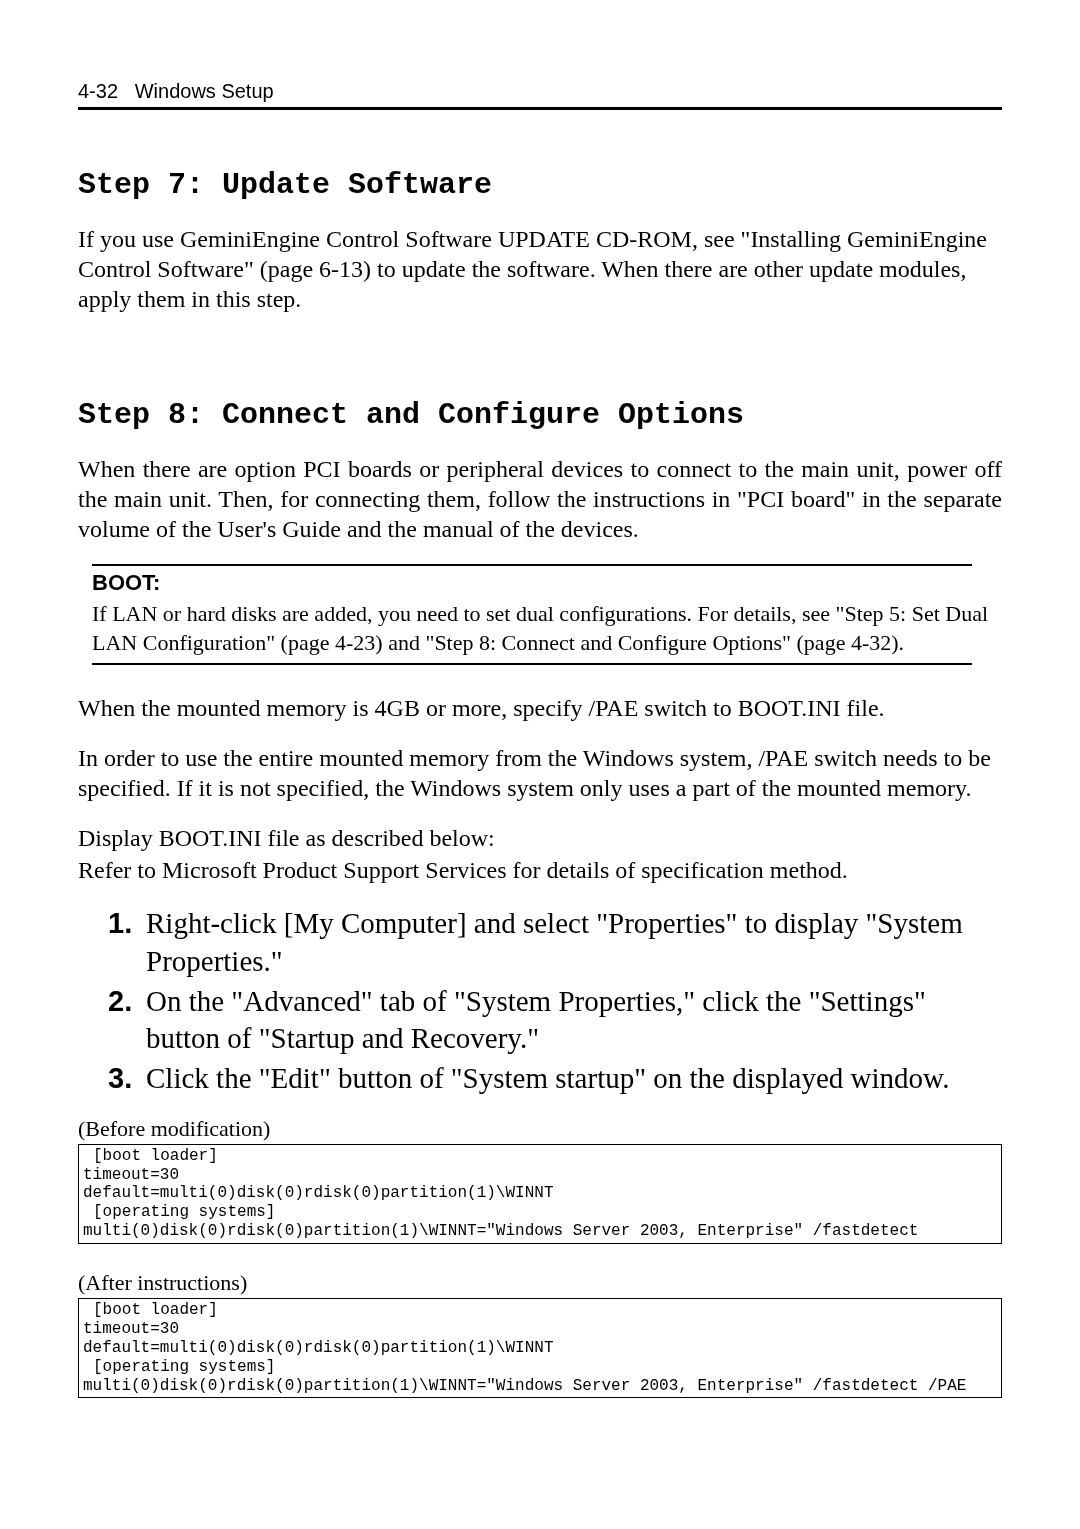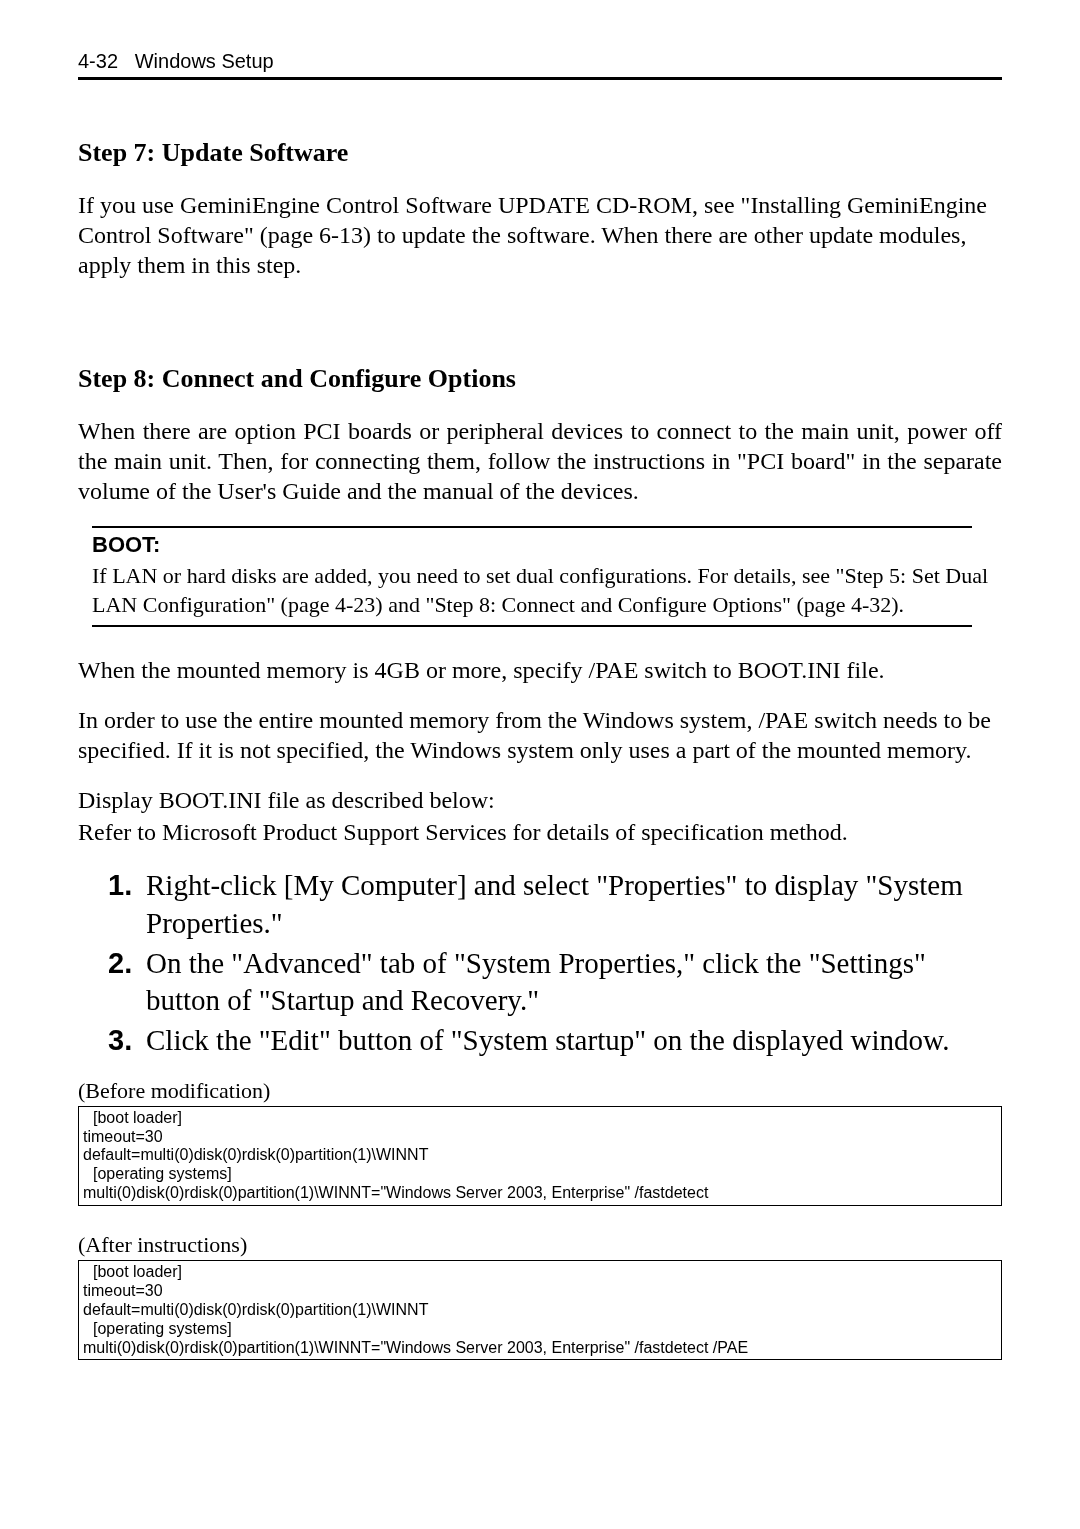--- a/index.html
+++ b/index.html
@@ -7,36 +7,37 @@
     margin: 0;
     padding: 0;
     width: 1080px;
     height: 1529px;
     background: #ffffff;
     font-family: "Times New Roman", Times, serif;
     color: #000;
   }
   .page {
     box-sizing: border-box;
-    padding: 50px 78px 50px 78px;
+    padding: 40px 78px 50px 78px;
+    margin-top: 40px;
   }
   .header-line {
     font-size: 20px;
     font-family: Arial, Helvetica, sans-serif;
     margin-bottom: 4px;
   }
   .hr-thick {
     border: none;
     border-top: 3px solid #000;
     margin: 0 0 58px 0;
   }
   h2.section {
-    font-family: Liberation Serif, serif;
+    font-family: Liberation Mono, monospace;
     font-weight: bold;
-    font-size: 26px;
+    font-size: 30px;
     margin: 0 0 22px 0;
   }
   p.body {
     font-size: 24px;
     line-height: 1.25;
     margin: 0 0 20px 0;
   }
   .gap-large { height: 64px; }
   .tips-block {
     margin: 6px 0 28px 14px;
@@ -74,21 +75,21 @@
   ol.steps > li::before {
     content: counter(step) ".";
     font-family: Arial, Helvetica, sans-serif;
     font-weight: bold;
     position: absolute;
     left: -32px;
     top: 0;
   }
   .code-block {
     border: 1.5px solid #000;
-    font-family: Liberation Sans, sans-serif;
+    font-family: Liberation Mono, monospace;
     font-size: 16px;
     line-height: 1.18;
     padding: 2px 4px 2px 4px;
     white-space: pre;
     overflow: hidden;
     margin: 2px 0 26px 0;
   }
   .code-block .indent1 { padding-left: 10px; display:block; }
   .label-small {
     font-size: 22px;

